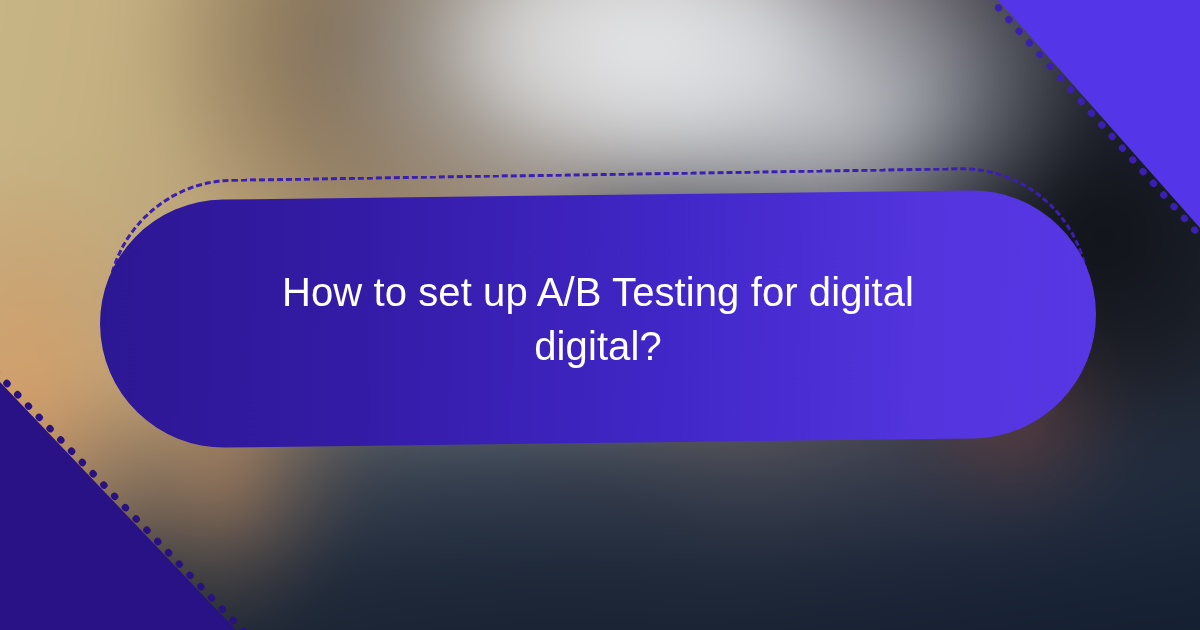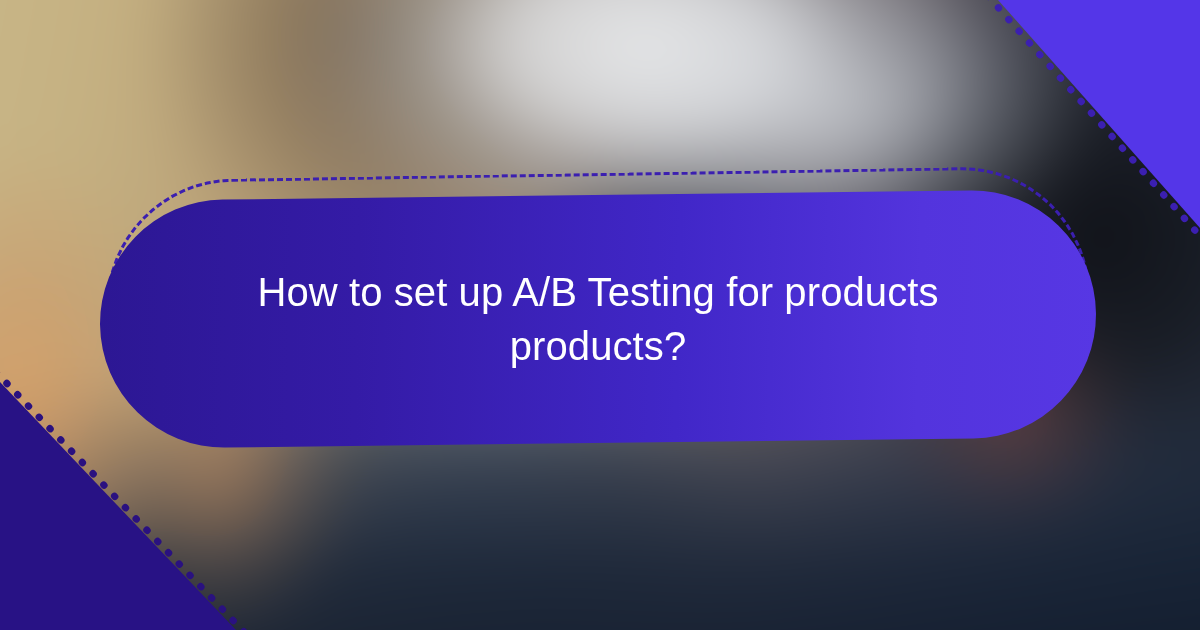--- a/index.html
+++ b/index.html
@@ -195,17 +195,17 @@
   <div class="corner-bl">
     <svg width="300" height="300" viewBox="0 0 300 300" xmlns="http://www.w3.org/2000/svg">
       <polygon points="0,52 0,300 236,300" fill="#281285"></polygon>
       <line x1="-4" y1="42" x2="246" y2="304" stroke="#2a1180" stroke-width="7" stroke-linecap="round" stroke-dasharray="0.6 15"></line>
     </svg>
   </div>
 
   <div class="banner-wrap">
     <div class="banner-dash"></div>
     <div class="banner">
-      <div class="banner-title">How to set up A/B Testing for products products?</div>
+      <div class="banner-title">How to set up A/B Testing for digital digital?</div>
     </div>
   </div>
 
 </div>
 
 </body></html>

